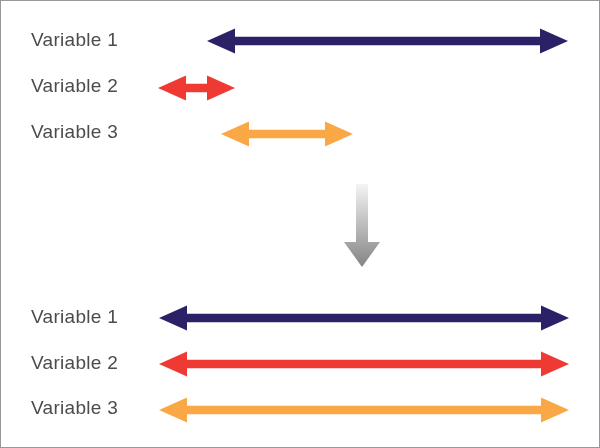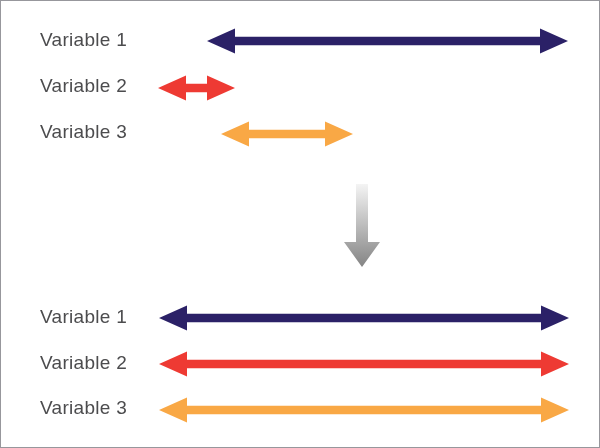--- a/index.html
+++ b/index.html
@@ -29,21 +29,20 @@
     position: absolute;
     left: 30px;
     height: 22px;
     line-height: 22px;
     font-size: 19px;
     font-weight: 400;
     letter-spacing: 0.3px;
     color: #4c4c4e;
     white-space: nowrap;
     user-select: none;
-    margin-left: 9px;
   }
   .lbl-b1 { top: 28px; }
   .lbl-b2 { top: 74px; }
   .lbl-b3 { top: 120px; }
   .lbl-a1 { top: 305px; }
   .lbl-a2 { top: 351px; }
   .lbl-a3 { top: 396px; }
 </style>
 </head>
 <body>

